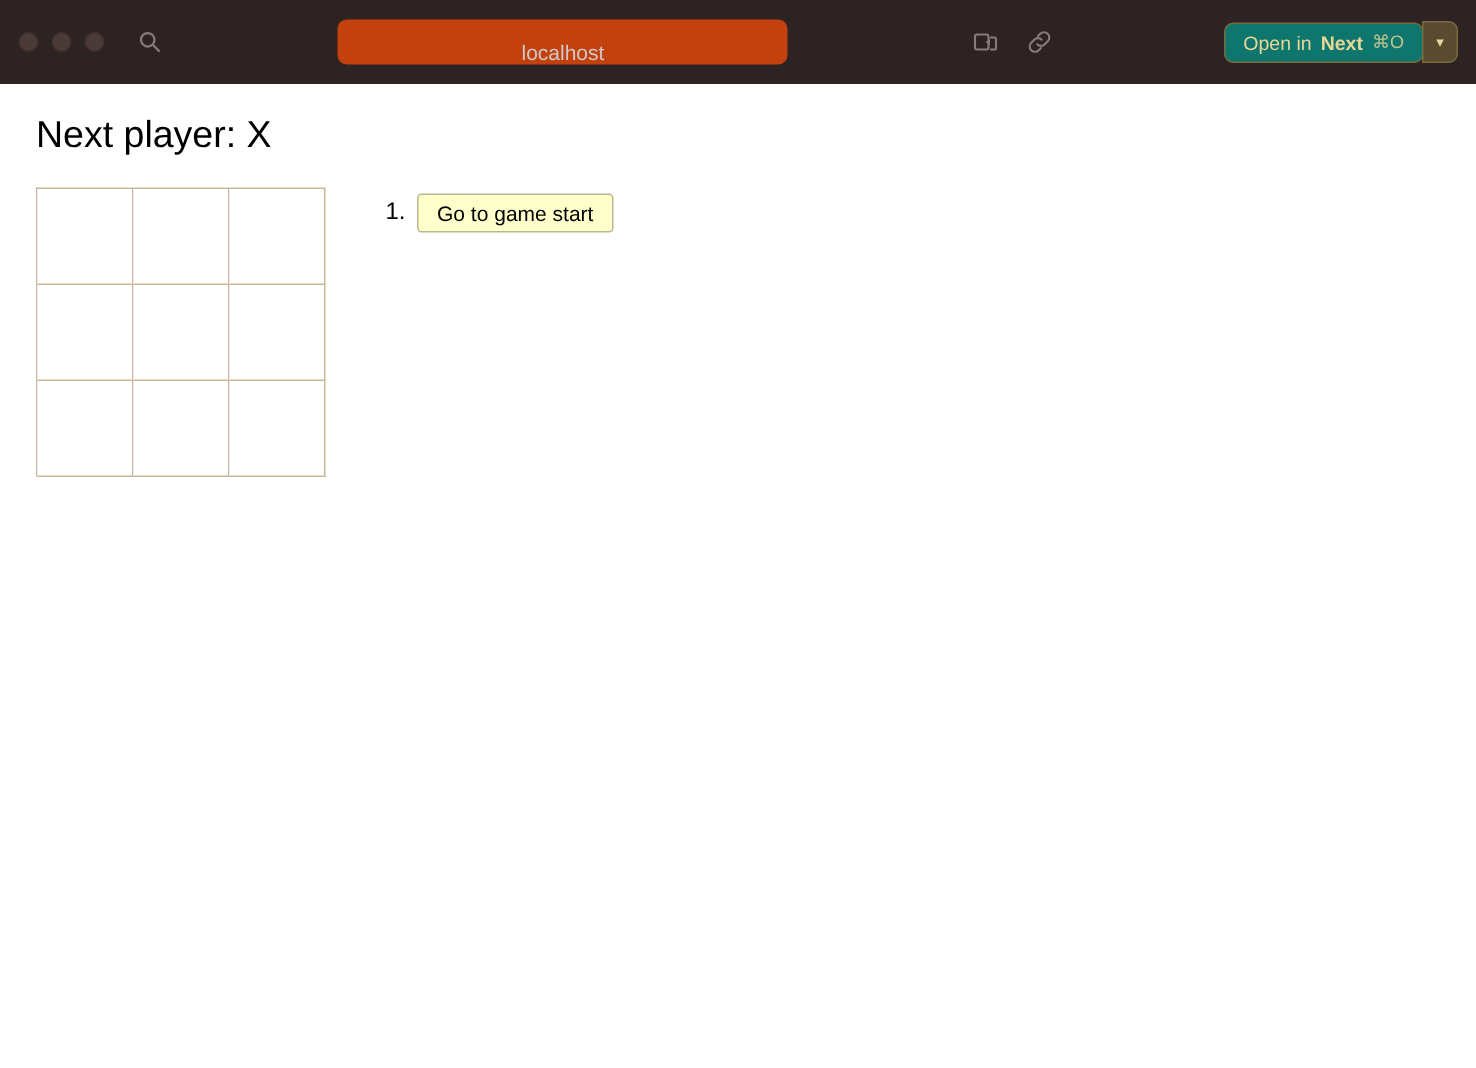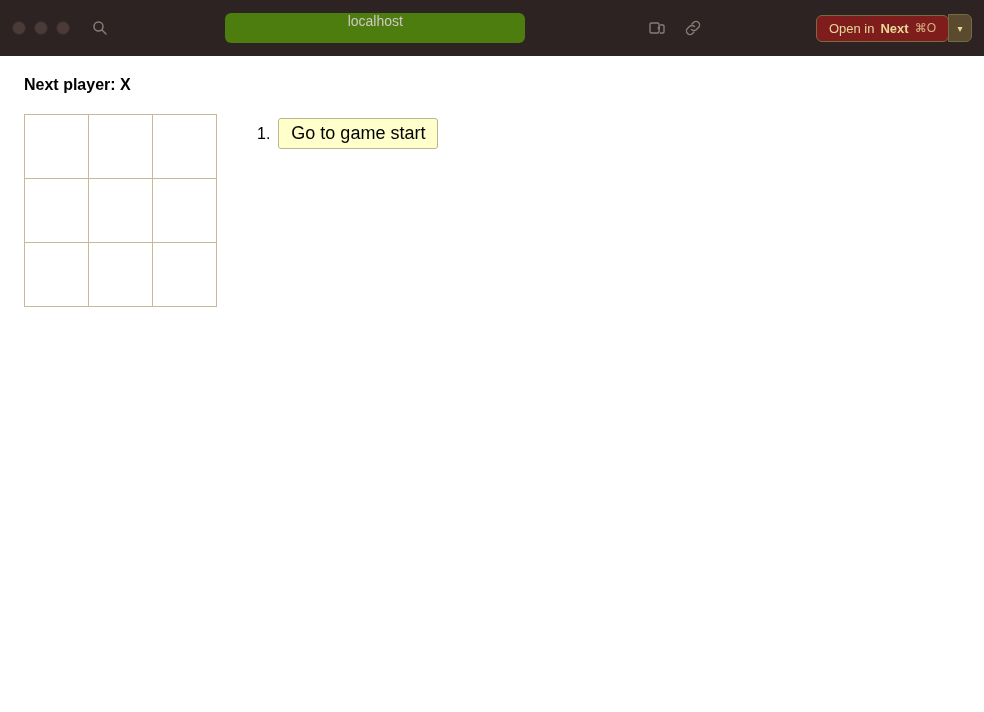--- a/index.html
+++ b/index.html
@@ -50,24 +50,24 @@
       align-items: center;
       justify-content: center;
       color: #8a7a78;
       cursor: pointer;
       font-size: 16px;
     }
 
     .address-bar {
       flex: 1;
       height: 30px;
-      background: #4d7c0f;
+      background: #c2410c;
       border-radius: 6px;
       display: flex;
-      align-items: flex-start;
+      align-items: flex-end;
       justify-content: center;
       gap: 8px;
       max-width: 300px;
       margin: 0 auto;
     }
 
     .address-text {
       color: #d0c8c6;
       font-size: 14px;
     }
@@ -83,21 +83,21 @@
     .nav-icon {
       cursor: pointer;
       width: 24px;
       height: 24px;
       display: flex;
       align-items: center;
       justify-content: center;
     }
 
     .open-study-btn {
-      background: #7f1d1d;
+      background: #0f766e;
       border: 1px solid #7a6a40;
       border-radius: 6px;
       color: #e8d898;
       padding: 5px 12px;
       font-size: 13px;
       cursor: pointer;
       display: flex;
       align-items: center;
       gap: 6px;
       margin-left: auto;
@@ -129,22 +129,22 @@
 
     
     .content {
       width: 100%;
       height: calc(712px - 56px);
       background: #ffffff;
       padding: 20px 24px;
     }
 
     .next-player {
-      font-size: 16px;
-      font-weight: bold;
+      font-size: 25px;
+      font-weight: normal;
       color: #000000;
       margin-bottom: 20px;
     }
 
     .game-layout {
       display: flex;
       align-items: flex-start;
       gap: 40px;
     }
 
@@ -186,21 +186,21 @@
     .history-number {
       font-size: 16px;
       color: #000;
     }
 
     .history-btn {
       background: #ffffcc;
       border: 1px solid #b8b890;
       border-radius: 3px;
       padding: 4px 12px;
-      font-size: 18px;
+      font-size: 14px;
       cursor: pointer;
       color: #000;
     }
   </style>
 </head>
 <body>
 
 <div class="titlebar">
   <div class="traffic-lights">
     <div class="traffic-light tl-close"></div>

